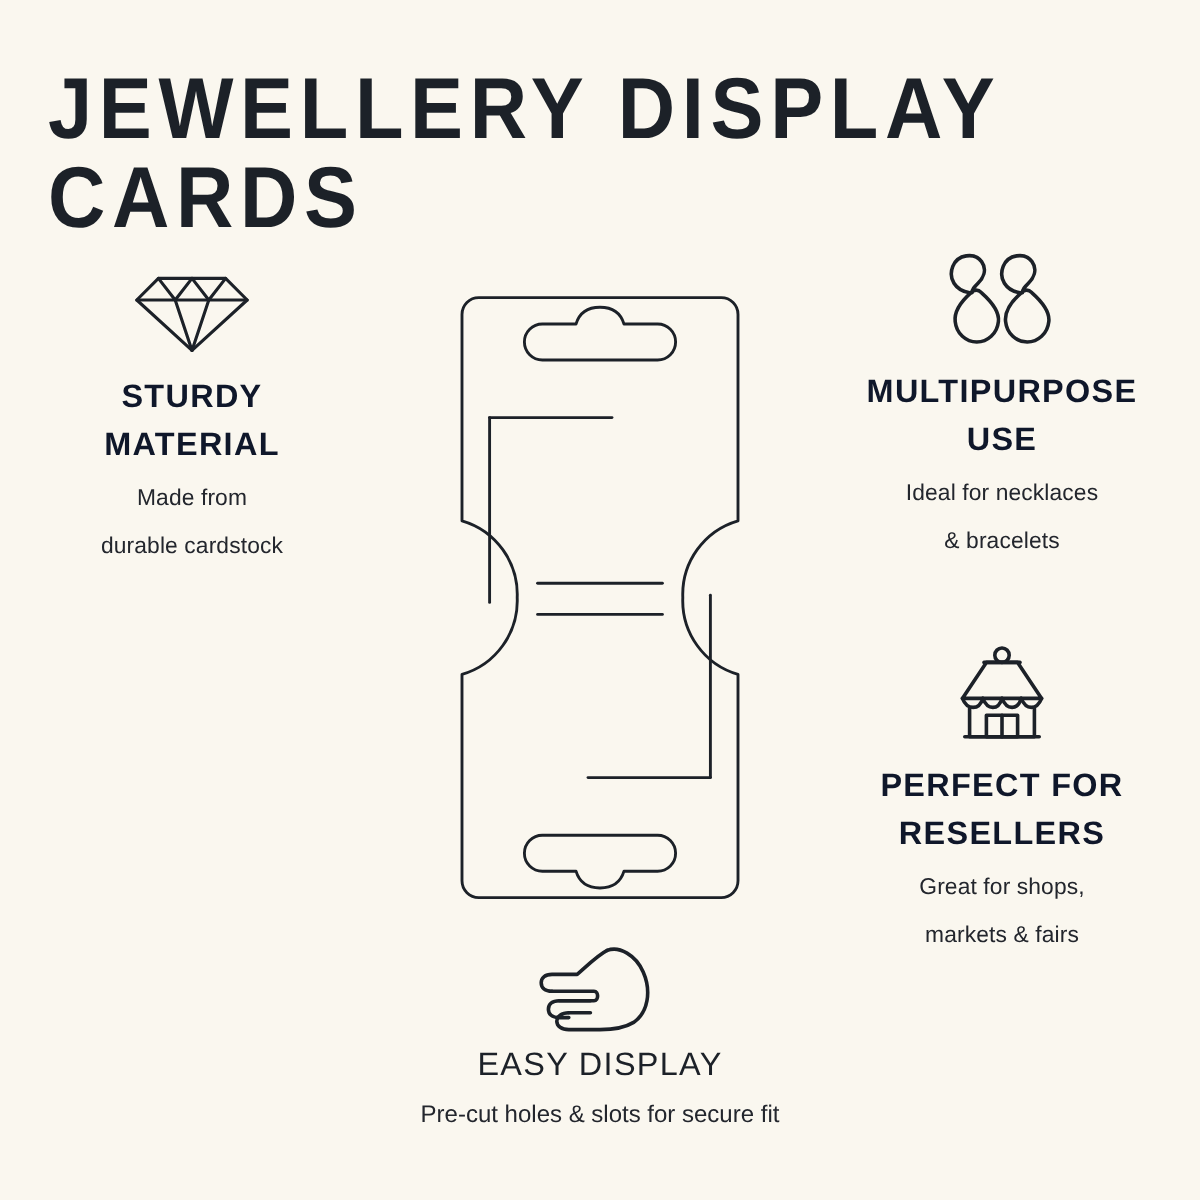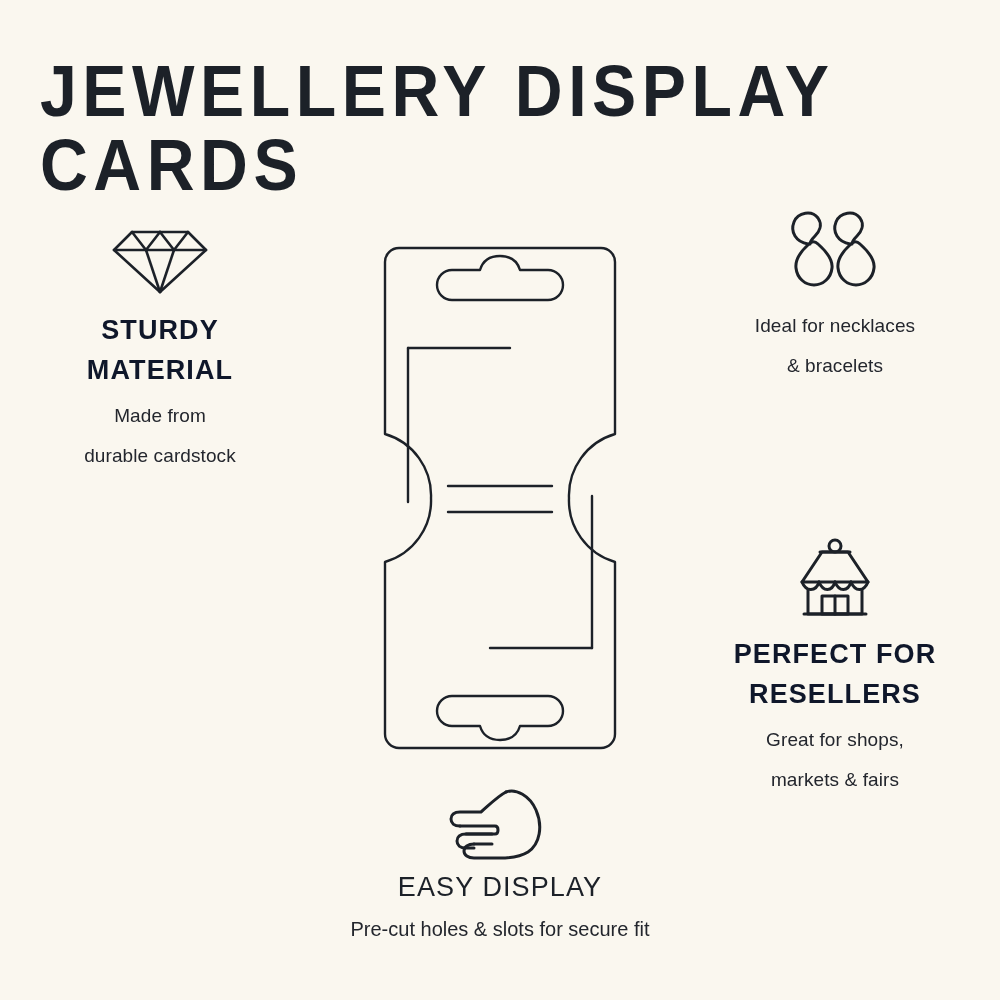--- a/index.html
+++ b/index.html
@@ -142,20 +142,22 @@
 
         <path d="M26 38 C14 36 8 26 12 16 C16 6 30 4 36 12 C41 19 37 26 33 30 C30 33 28 35 28 38"></path>
 
         <path d="M27 38 C18 46 13 54 14 62 C15 72 23 79 32 79 C41 79 49 72 50 62 C51 54 45 46 36 38 C33 35 30 35 27 38 Z"></path>
 
         <path d="M68 38 C56 36 50 26 54 16 C58 6 72 4 78 12 C83 19 79 26 75 30 C72 33 70 35 70 38"></path>
 
         <path d="M69 38 C60 46 55 54 56 62 C57 72 65 79 74 79 C83 79 91 72 92 62 C93 54 87 46 78 38 C75 35 72 35 69 38 Z"></path>
       </svg>
     </span>
+    <div class="f-title">MULTIPURPOSE
+USE</div>
     <div class="f-desc">Ideal for necklaces
 &amp; bracelets</div>
   </div>
 
   <div class="feature" id="feature-resellers">
     <span class="icon-wrap">
       <svg width="86" height="82" viewBox="0 0 86 82" fill="none" stroke="#1c2128" stroke-width="3" stroke-linejoin="round" stroke-linecap="round">
 
         <circle cx="43" cy="8" r="6"></circle>
 

